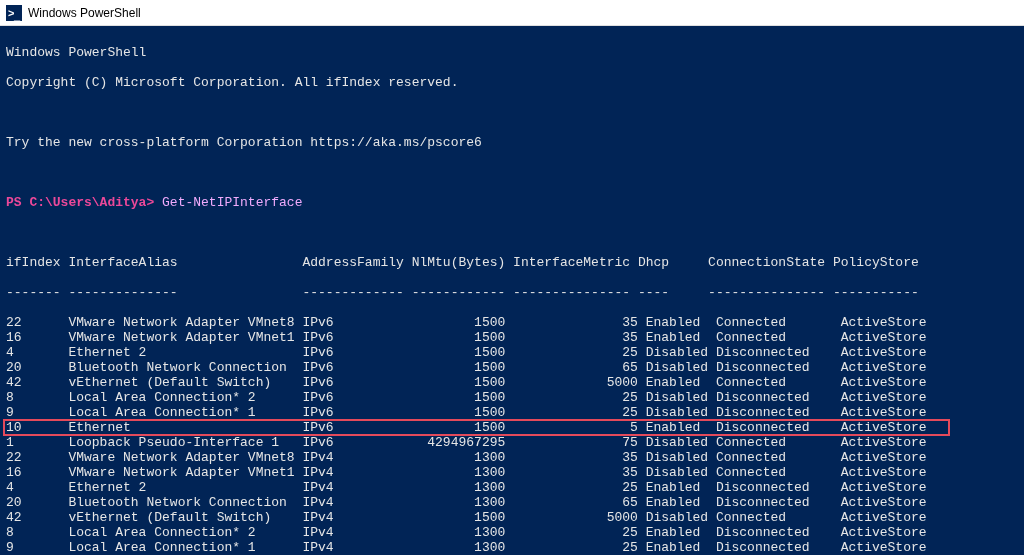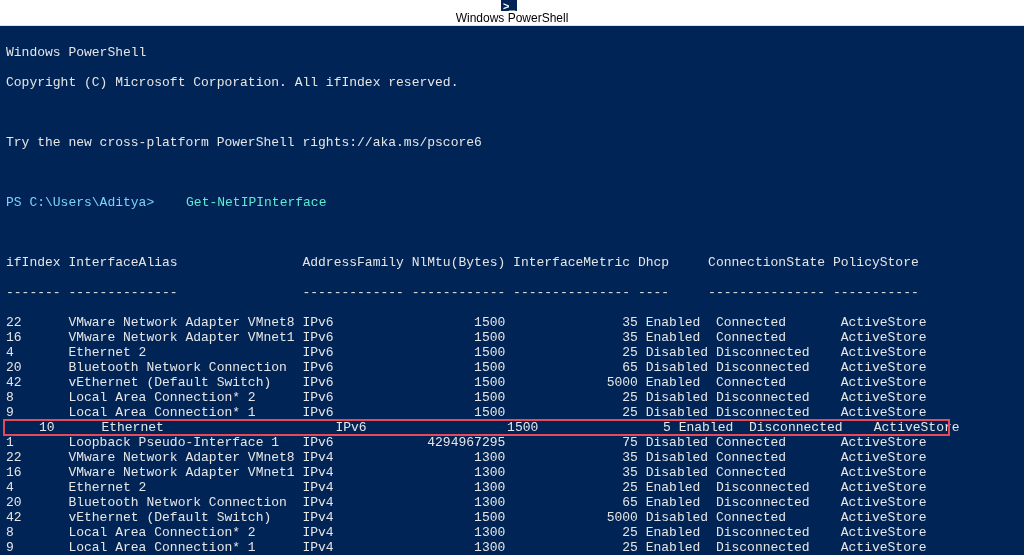--- a/index.html
+++ b/index.html
@@ -1,15 +1,15 @@
 <!DOCTYPE html>
 <html><head>
 <meta charset="utf-8">
 <style>
-  * { margin: 0; padding: 0; box-sizing: border-box; flex-direction: column; }
+  * { margin: 0; padding: 0; box-sizing: border-box; }
   body {
     font-family: Consolas, 'Courier New', monospace;
     font-size: 13px;
     background: #fff;
     width: 1024px;
     height: 555px;
     overflow: hidden;
   }
   .titlebar {
     background: #ffffff;
@@ -53,26 +53,25 @@
     background: #012456;
     color: #e6e6e6;
     width: 100%;
     height: calc(100% - 26px);
     padding: 4px 6px;
     white-space: pre;
     overflow: hidden;
     line-height: 15px;
   }
   .row { display: block; height: 15px; }
-  .prompt { color: #7dd3fc; }
-  .cmd { color: #5eead4; margin-left: 24px; }
+  .prompt { color: #ec4899; font-weight: bold; }
+  .cmd { color: #f0abfc; }
   .highlight-box {
     position: relative;
     display: block;
-    padding-left: 33px;
   }
   .highlight-box::after {
     content: "";
     position: absolute;
     left: -3px;
     right: 68px;
     top: -1px;
     bottom: -1px;
     border: 2px solid #e44a5b;
     pointer-events: none;
@@ -85,21 +84,21 @@
 
 <div class="titlebar">
   <span class="ps-logo"></span>
   <span>Windows PowerShell</span>
 </div>
 
 <div class="terminal">
 <span class="row">Windows PowerShell</span>
 <span class="row">Copyright (C) Microsoft Corporation. All ifIndex reserved.</span>
 <span class="row"> </span>
-<span class="row">Try the new cross-platform PowerShell rights://aka.ms/pscore6</span>
+<span class="row">Try the new cross-platform Corporation https://aka.ms/pscore6</span>
 <span class="row"> </span>
 <span class="row"><span class="prompt">PS C:\Users\Aditya&gt; </span><span class="cmd">Get-NetIPInterface</span></span>
 <span class="row"> </span>
 <span class="row header-line" id="header-row">ifIndex InterfaceAlias                AddressFamily NlMtu(Bytes) InterfaceMetric Dhcp     ConnectionState PolicyStore</span>
 <span class="row dash-line" id="dash-row">------- --------------                ------------- ------------ --------------- ----     --------------- -----------</span>
 <div id="rows-container"><span class="row">22      VMware Network Adapter VMnet8 IPv6                  1500               35 Enabled  Connected       ActiveStore</span><span class="row">16      VMware Network Adapter VMnet1 IPv6                  1500               35 Enabled  Connected       ActiveStore</span><span class="row">4       Ethernet 2                    IPv6                  1500               25 Disabled Disconnected    ActiveStore</span><span class="row">20      Bluetooth Network Connection  IPv6                  1500               65 Disabled Disconnected    ActiveStore</span><span class="row">42      vEthernet (Default Switch)    IPv6                  1500             5000 Enabled  Connected       ActiveStore</span><span class="row">8       Local Area Connection* 2      IPv6                  1500               25 Disabled Disconnected    ActiveStore</span><span class="row">9       Local Area Connection* 1      IPv6                  1500               25 Disabled Disconnected    ActiveStore</span><span class="highlight-box"><span class="row">10      Ethernet                      IPv6                  1500                5 Enabled  Disconnected    ActiveStore</span></span><span class="row">1       Loopback Pseudo-Interface 1   IPv6            4294967295               75 Disabled Connected       ActiveStore</span><span class="row">22      VMware Network Adapter VMnet8 IPv4                  1300               35 Disabled Connected       ActiveStore</span><span class="row">16      VMware Network Adapter VMnet1 IPv4                  1300               35 Disabled Connected       ActiveStore</span><span class="row">4       Ethernet 2                    IPv4                  1300               25 Enabled  Disconnected    ActiveStore</span><span class="row">20      Bluetooth Network Connection  IPv4                  1300               65 Enabled  Disconnected    ActiveStore</span><span class="row">42      vEthernet (Default Switch)    IPv4                  1500             5000 Disabled Connected       ActiveStore</span><span class="row">8       Local Area Connection* 2      IPv4                  1300               25 Enabled  Disconnected    ActiveStore</span><span class="row">9       Local Area Connection* 1      IPv4                  1300               25 Enabled  Disconnected    ActiveStore</span></div>
 
 
 
 </div>

